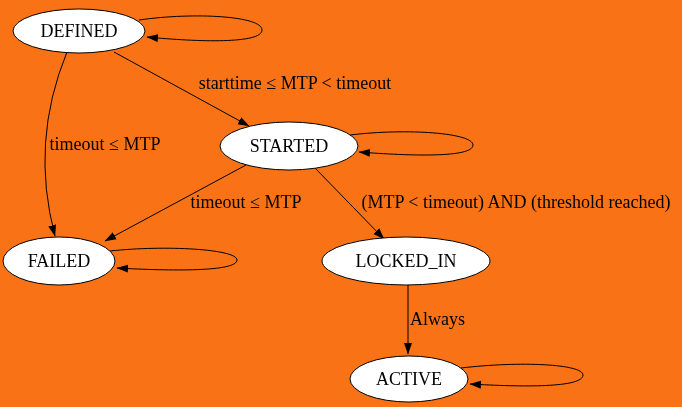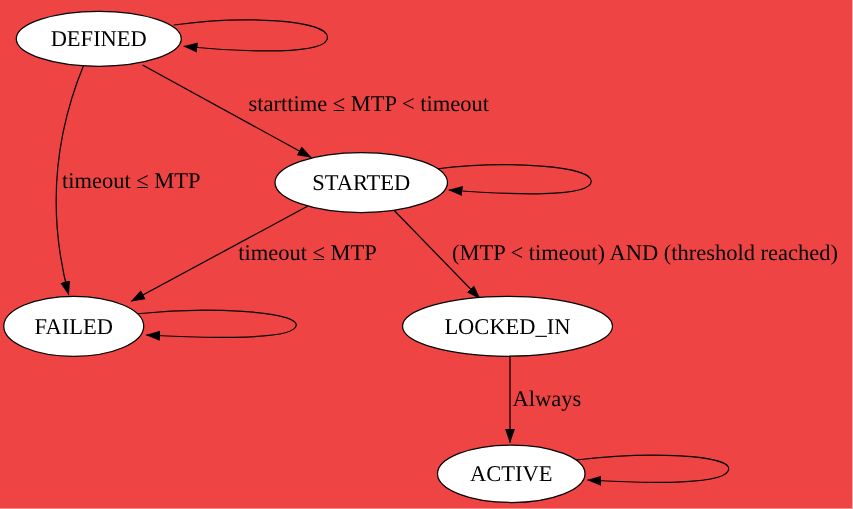--- a/index.html
+++ b/index.html
@@ -4,21 +4,21 @@
 <style>
   html, body {
     margin: 0;
     padding: 0;
     background: #ffffff;
   }
   .canvas {
     width: 682px;
     height: 407px;
     position: relative;
-    background: #ef4444;
+    background: #f97316;
     overflow: hidden;
   }
   svg {
     display: block;
   }
   .node-ellipse {
     fill: #ffffff;
     stroke: #000000;
     stroke-width: 1;
   }

